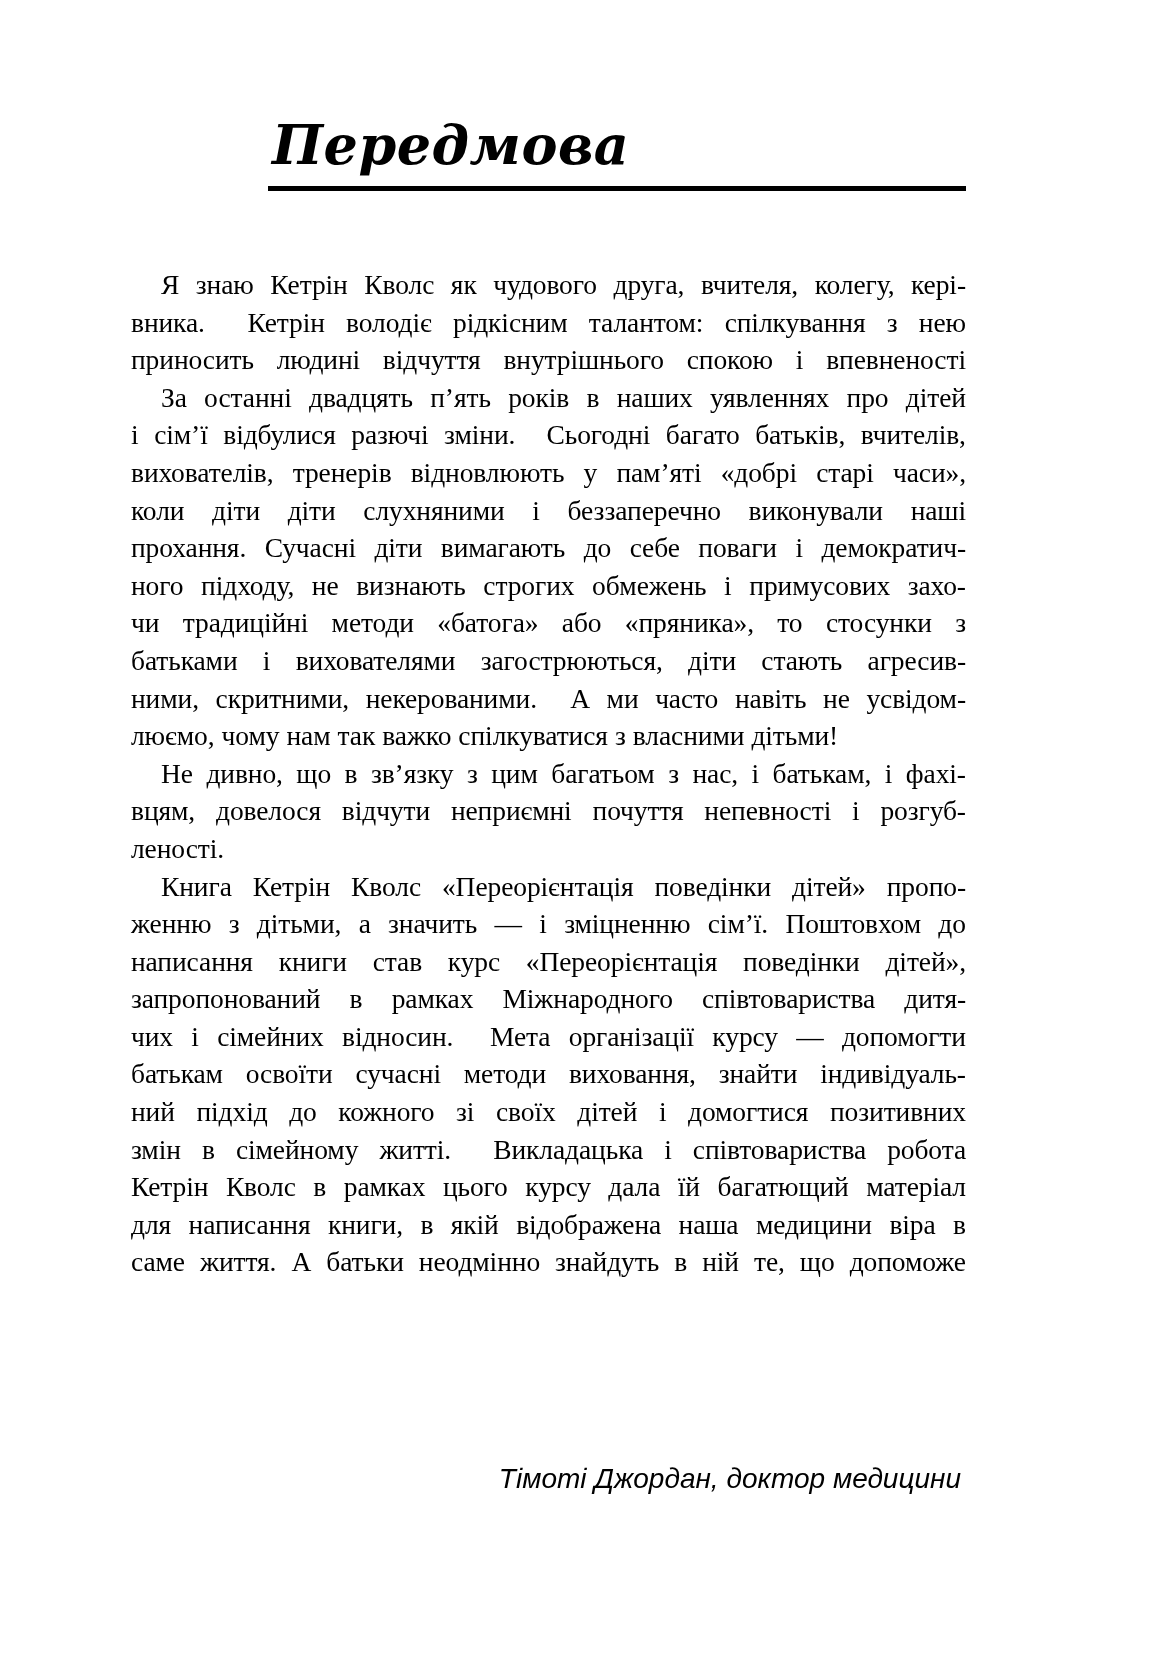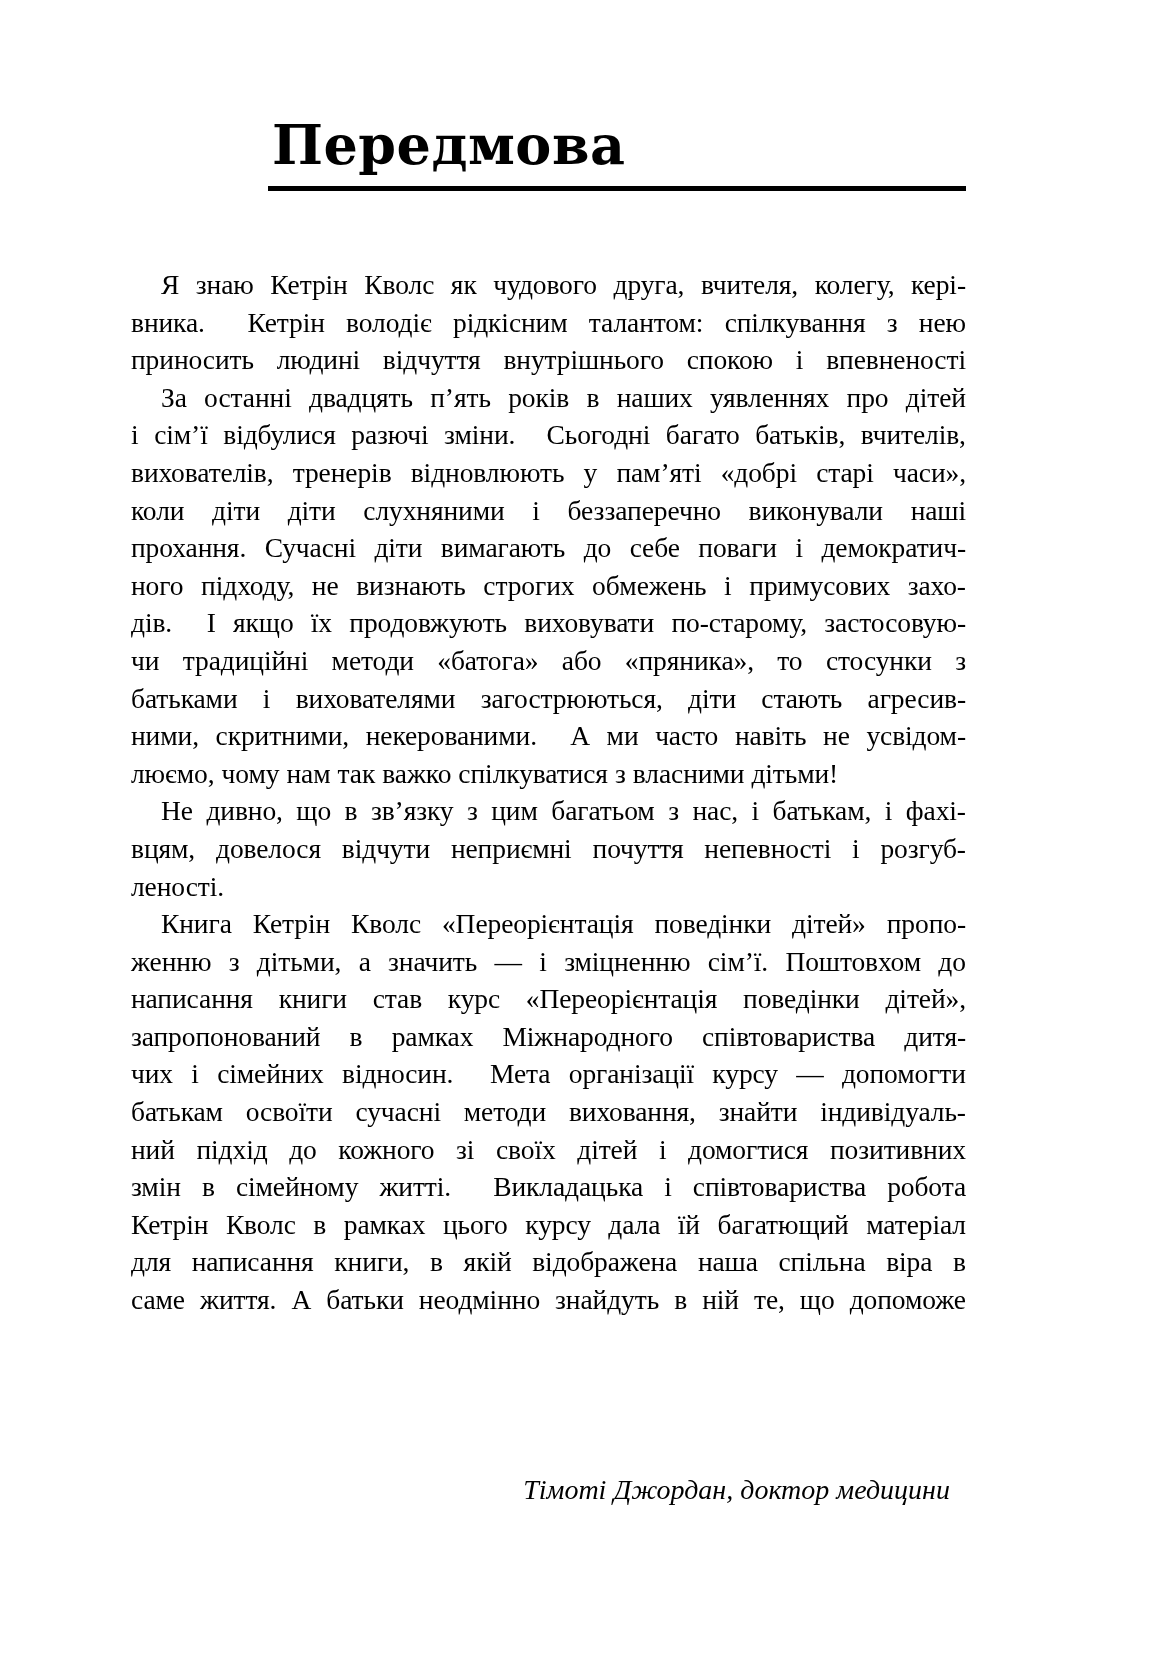--- a/index.html
+++ b/index.html
@@ -21,20 +21,21 @@
   
   .heading-block {
     position: absolute;
     left: 268px;
     top: 118px;
     width: 698px;
   }
   .page-title {
     font-family: "DejaVu Serif", "Liberation Serif", serif;
     font-weight: bold;
+    font-style: italic;
     font-size: 54px;
     line-height: 1.0;
     letter-spacing: 0.5px;
     color: #000;
     margin: 0;
     padding: 0 0 6px 4px;
   }
   .title-rule {
     width: 698px;
     height: 5px;
@@ -81,25 +82,25 @@
 
   
   .signature-block {
     position: absolute;
     left: 131px;
     top: 1456px;
     width: 835px;
     text-align: right;
   }
   .signature {
-    font-family: Liberation Serif, serif;
+    font-family: Liberation Sans, sans-serif;
     font-style: italic;
     font-size: 28px;
     line-height: 36px;
-    margin: 16px;
+    margin: 5px;
     padding: 0;
   }
 </style>
 </head>
 <body>
 
 <div class="page">
 
   <div class="heading-block">
     <h1 class="page-title">Передмова</h1>
@@ -202,31 +203,20 @@
           <span>підходу,</span>
           <span>не</span>
           <span>визнають</span>
           <span>строгих</span>
           <span>обмежень</span>
           <span>і</span>
           <span>примусових</span>
           <span>захо-</span>
         </span>
         <span class="ln j">
-          <span>дів.</span>
-          <span></span>
-          <span>І</span>
-          <span>якщо</span>
-          <span>їх</span>
-          <span>продовжують</span>
-          <span>виховувати</span>
-          <span>по-старому,</span>
-          <span>застосовую-</span>
-        </span>
-        <span class="ln j">
           <span>чи</span>
           <span>традиційні</span>
           <span>методи</span>
           <span>«батога»</span>
           <span>або</span>
           <span>«пряника»,</span>
           <span>то</span>
           <span>стосунки</span>
           <span>з</span>
         </span>
@@ -379,21 +369,21 @@
           <span>матеріал</span>
         </span>
         <span class="ln j">
           <span>для</span>
           <span>написання</span>
           <span>книги,</span>
           <span>в</span>
           <span>якій</span>
           <span>відображена</span>
           <span>наша</span>
-          <span>спільна</span>
+          <span>медицини</span>
           <span>віра</span>
           <span>в</span>
         </span>
         <span class="ln j">
           <span>саме</span>
           <span>життя.</span>
           <span>А</span>
           <span>батьки</span>
           <span>неодмінно</span>
           <span>знайдуть</span>

